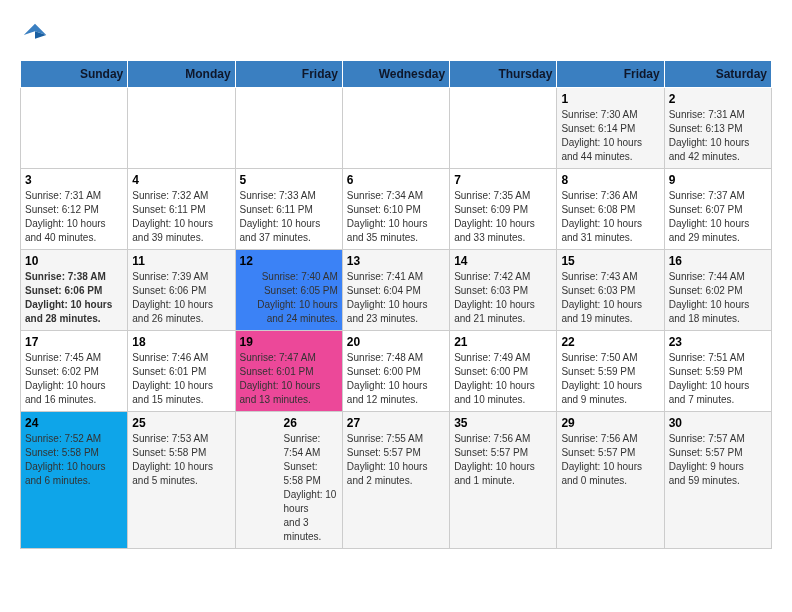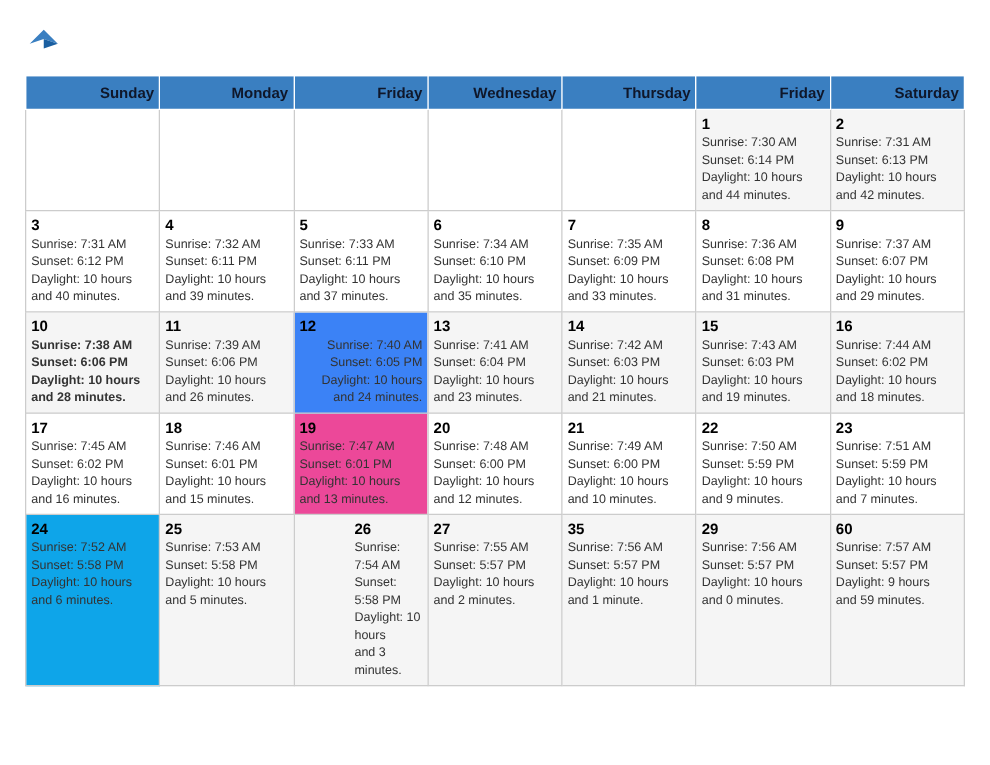--- a/index.html
+++ b/index.html
@@ -332,21 +332,21 @@
 and 1 minute.</div>
         </td>
         <td style="background: rgb(245, 245, 245);">
           <div class="day-number">29</div>
           <div class="day-info" style="white-space: pre-line;">Sunrise: 7:56 AM
 Sunset: 5:57 PM
 Daylight: 10 hours
 and 0 minutes.</div>
         </td>
         <td style="background: rgb(245, 245, 245);">
-          <div class="day-number">60</div>
+          <div class="day-number">30</div>
           <div class="day-info" style="white-space: pre-line;">Sunrise: 7:57 AM
 Sunset: 5:57 PM
 Daylight: 9 hours
 and 59 minutes.</div>
         </td>
       </tr>
     </tbody>
 </table>
 
 </body></html>

